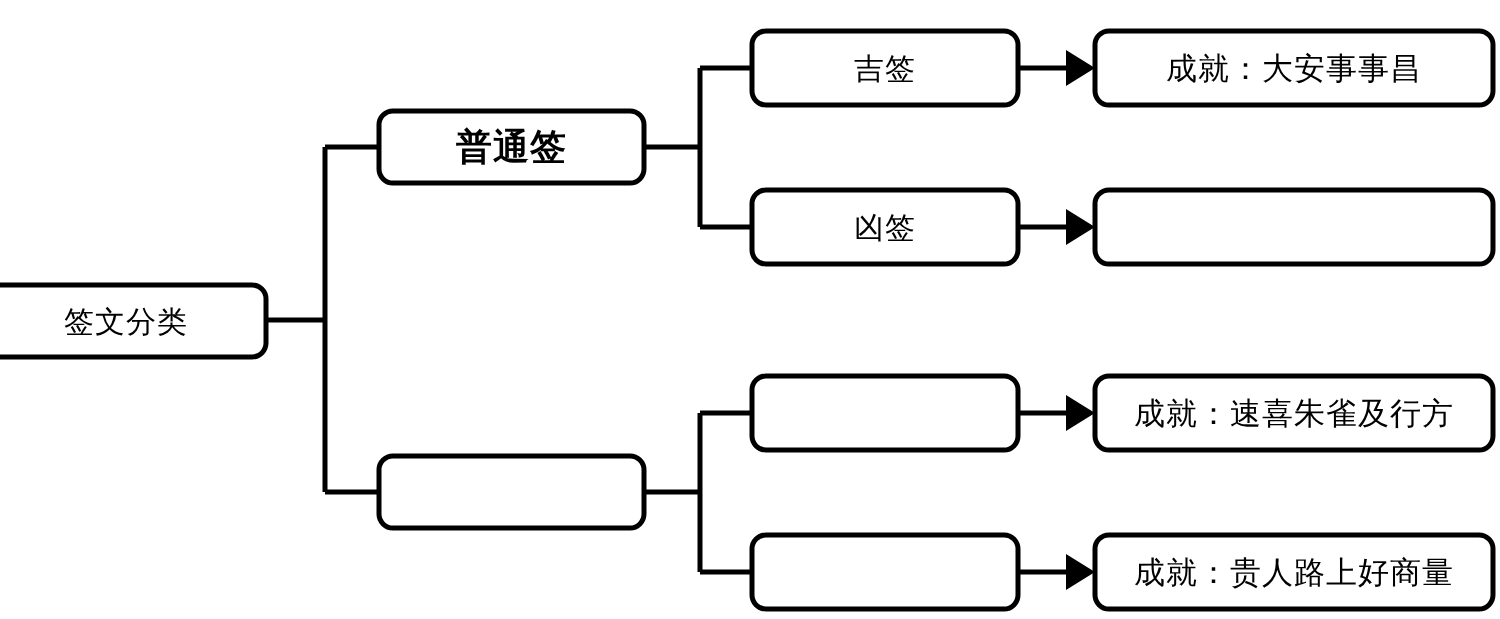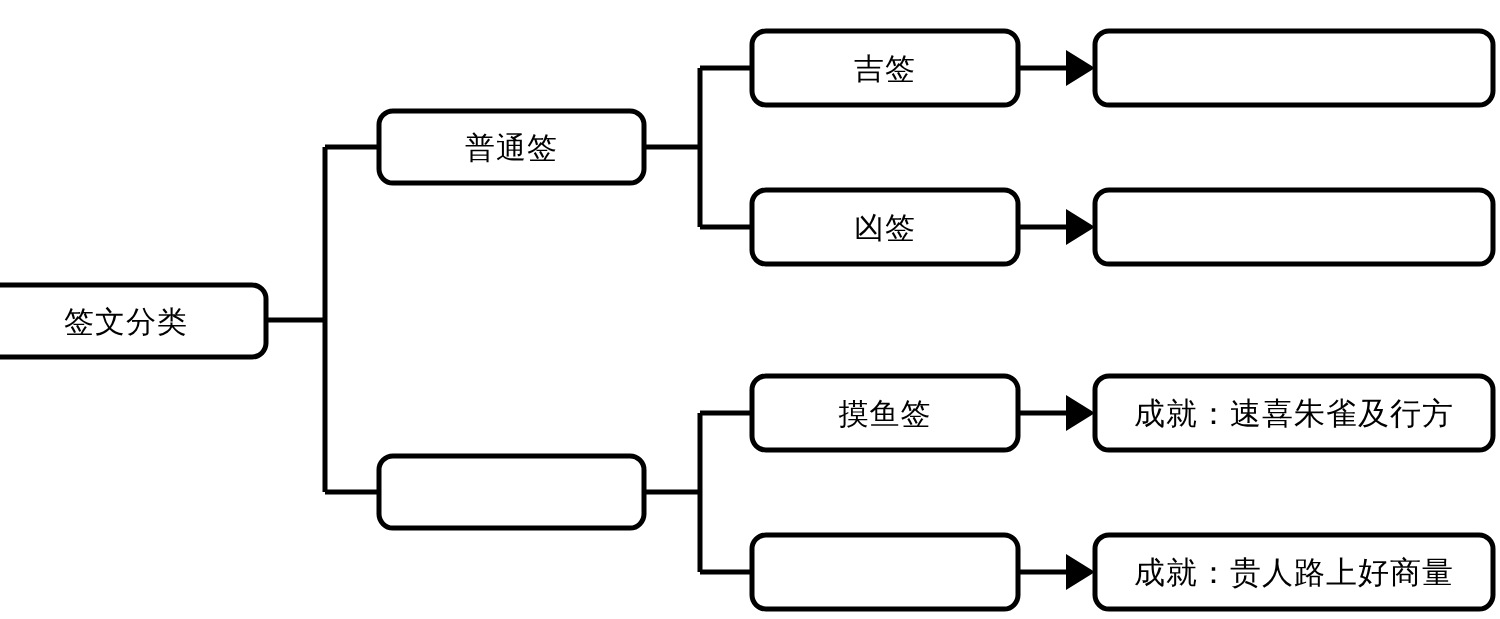--- a/index.html
+++ b/index.html
@@ -45,21 +45,21 @@
     justify-content: center;
     text-align: center;
     color: #000000;
     font-size: 30px;
     line-height: 1.1;
     letter-spacing: 1px;
     white-space: nowrap;
     pointer-events: none;
   }
   .label-root   { font-size: 30px; }
-  .label-mid    { font-size: 30px; }
+  .label-mid    { font-size: 36px; font-weight: bold; }
   .label-leaf   { font-size: 30px; }
   .label-ach    { font-size: 31px; }
 </style>
 </head>
 <body>
 
 <div id="canvas">
 
   <svg id="diagram-svg" viewBox="0 0 1500 619">
 
@@ -105,18 +105,18 @@
     <rect class="node-box" x="1095" y="376" width="398" height="74" rx="14" ry="14"></rect>
     <rect class="node-box" x="1095" y="535" width="398" height="74" rx="14" ry="14"></rect>
   </svg>
 
   <div class="node-label label-root" style="left:-14px; top:285px; width:280px; height:72px;">签文分类</div>
 
   <div class="node-label label-mid" style="left:379px; top:111px; width:265px; height:72px;">普通签</div>
 
   <div class="node-label label-leaf" style="left:752px; top:190px; width:266px; height:74px;">凶签</div>
   <div class="node-label label-leaf" style="left:752px; top:31px; width:266px; height:74px;">吉签</div>
-  <div class="node-label label-leaf" style="left:752px; top:376px; width:266px; height:74px;">摸鱼签</div>
 
+  <div class="node-label label-ach" style="left:1095px; top:31px; width:398px; height:74px;">成就：大安事事昌</div>
   <div class="node-label label-ach" style="left:1095px; top:376px; width:398px; height:74px;">成就：速喜朱雀及行方</div>
   <div class="node-label label-ach" style="left:1095px; top:535px; width:398px; height:74px;">成就：贵人路上好商量</div>
 
 </div>
 
 </body></html>

